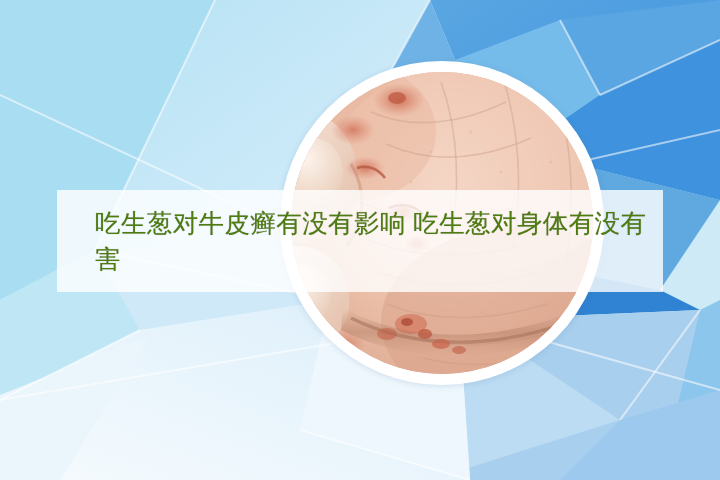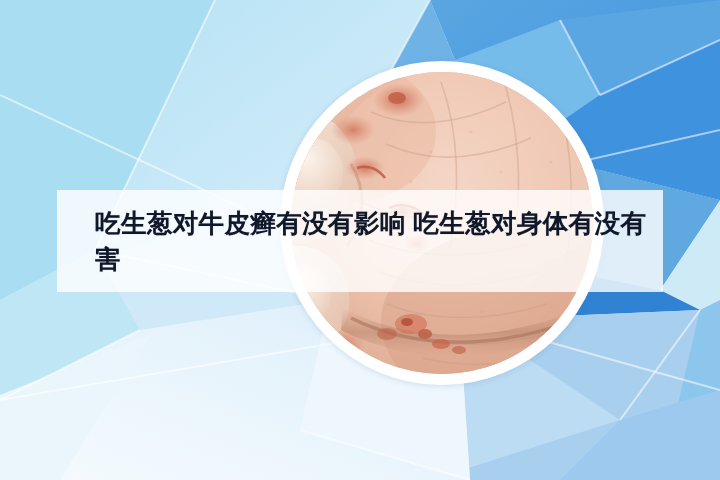--- a/index.html
+++ b/index.html
@@ -64,22 +64,22 @@
   }
 
   
   #caption-text {
     position: absolute;
     left: 95px;
     top: 205px;
     width: 560px;
     font-size: 25.5px;
     line-height: 36px;
-    font-weight: 700;
-    color: #0f172a;
+    font-weight: 400;
+    color: #4d7c0f;
     letter-spacing: 0.4px;
     white-space: pre-wrap;
     text-shadow: 0 0 1px rgba(0,0,0,0.35);
   }
 </style>
 </head>
 <body>
 
 <div id="stage">
 

